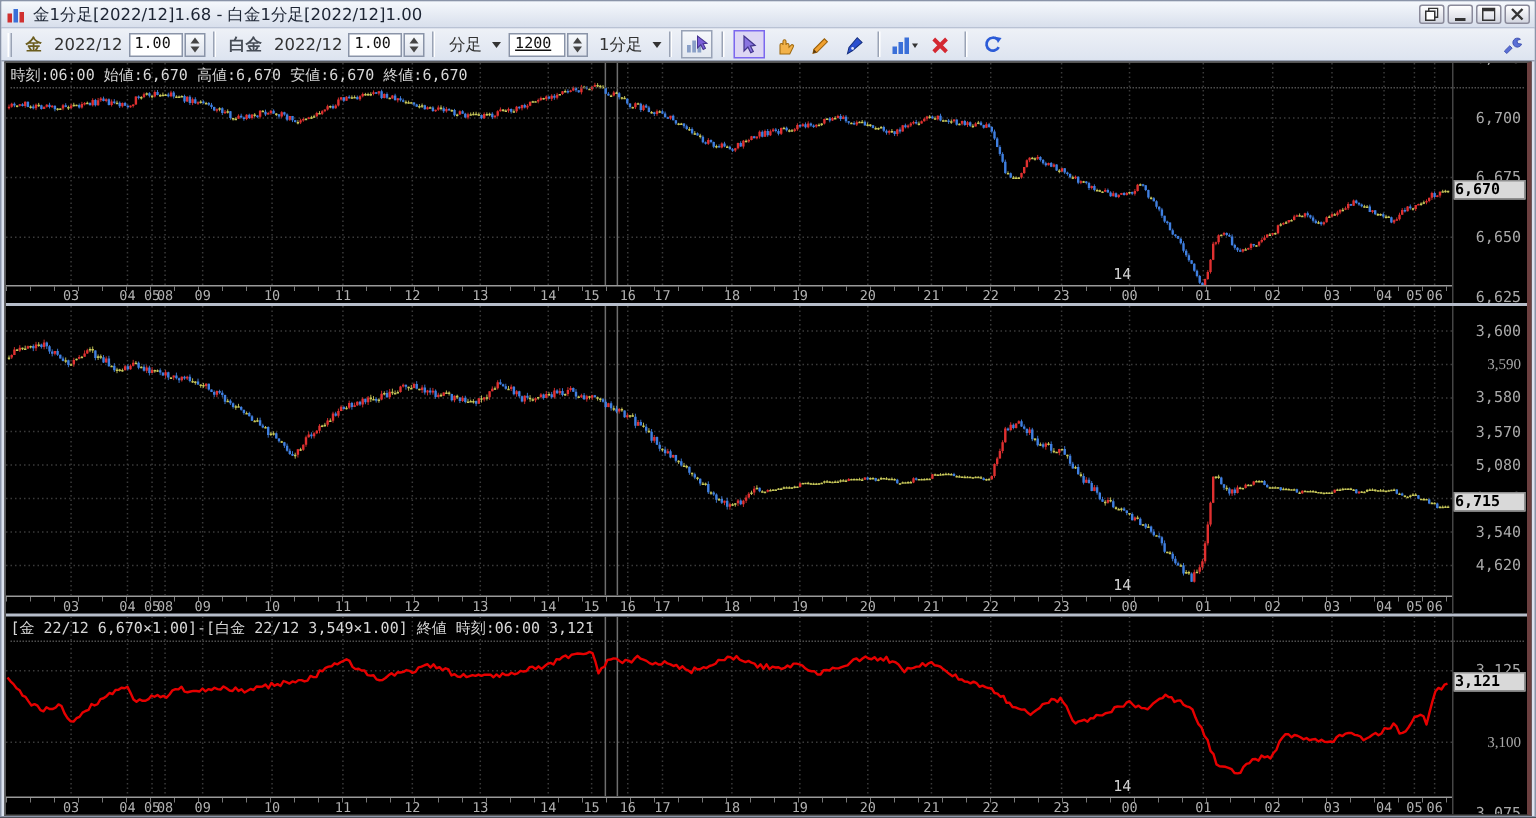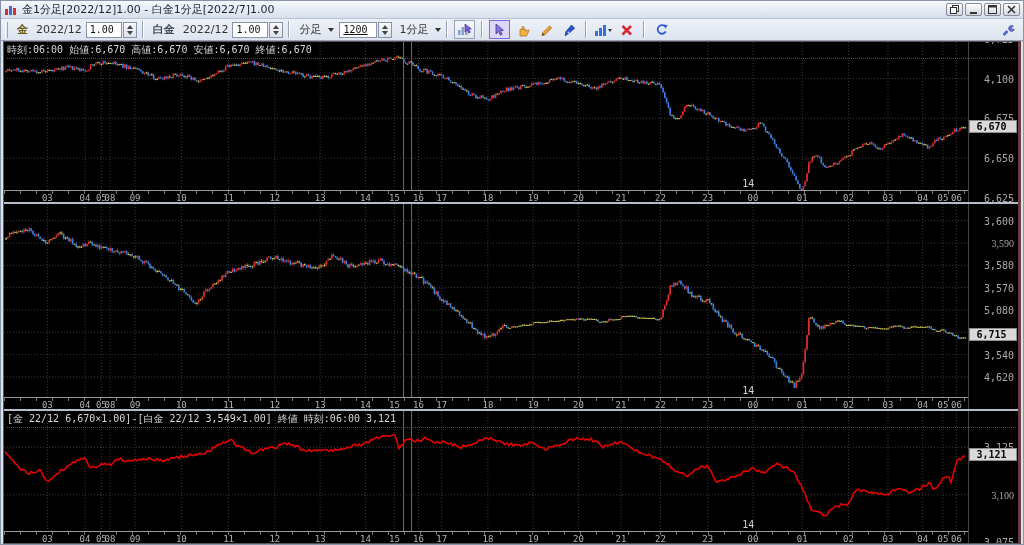--- a/index.html
+++ b/index.html
@@ -62,39 +62,39 @@
            border-top:1px solid #9a9a9a; overflow:visible; z-index:1;
            background-image:repeating-linear-gradient(90deg,#777 0 1px,transparent 1px 16px);
            background-size:100% 3px; background-repeat:no-repeat; }
   .p1 .xaxis { top:148px; } .p2 .xaxis { top:193px; } .p3 .xaxis { top:120px; }
   .info { position:absolute; top:1px; left:3px; right:2px; z-index:5;
           color:#d6d6d6; font:10px "DejaVu Sans Mono",monospace;
           white-space:nowrap; border-bottom:1px dotted #4e4e4e; padding-bottom:1px; }
   .axis-label { position:absolute; right:4px; color:#a9a9a9; z-index:3; white-space:nowrap; }
   .pricebox { position:absolute; left:0; right:1px; height:13px; z-index:4;
               background:#d9d9d9; border:1px solid #8e8e8e; color:#000;
-              font-weight:bold; text-align:center; padding-right:3px; line-height:11px; }
+              font-weight:bold; text-align:left; padding-right:3px; line-height:11px; }
   .x-tick-label { position:absolute; top:2px; transform:translateX(-50%);
                   color:#b2b2b2; font:9px "DejaVu Sans Mono",monospace; }
   .daymark { position:absolute; bottom:1px; transform:translateX(-50%);
              color:#d0d0d0; font:10px "DejaVu Sans Mono",monospace; z-index:3; }
   svg.chart-svg { position:absolute; top:0; left:0; }
 </style>
 </head>
 <body>
 
 <div class="window">
 
   <div class="titlebar">
     <svg width="14" height="12">
       <rect x="1" y="5" width="3" height="6" fill="#d03030"></rect>
       <rect x="5" y="2" width="3" height="9" fill="#3a6fd8"></rect>
       <rect x="9" y="4" width="3" height="7" fill="#d03030"></rect>
     </svg>
-    <div class="title-text">金1分足[2022/12]1.00 - 白金1分足[2022/7]1.00</div>
+    <div class="title-text">金1分足[2022/12]1.68 - 白金1分足[2022/12]1.00</div>
     <div class="winbtn">
       <svg width="9" height="9">
           <rect x="2.5" y="0.5" width="6" height="6" fill="none" stroke="#333"></rect>
           <rect x="0.5" y="2.5" width="6" height="6" fill="#fff" stroke="#333"></rect>
         </svg>
     </div>
     <div class="winbtn">
       <svg width="8" height="8">
           <rect x="0" y="6" width="7" height="2" fill="#333"></rect>
         </svg>
@@ -270,21 +270,21 @@
           <div class="x-tick-label" style="left: 77.7%;">00</div>
           <div class="x-tick-label" style="left: 82.8%;">01</div>
           <div class="x-tick-label" style="left: 87.6%;">02</div>
           <div class="x-tick-label" style="left: 91.7%;">03</div>
           <div class="x-tick-label" style="left: 95.3%;">04</div>
           <div class="x-tick-label" style="left: 97.4%;">05</div>
           <div class="x-tick-label" style="left: 98.8%;">06</div>
         </div>
       <div class="axis-col">
           <div class="axis-label" style="top: -8.1828px;">6,725</div>
-          <div class="axis-label" style="top: 31.6022px;">4,100</div>
+          <div class="axis-label" style="top: 31.6022px;">6,700</div>
           <div class="axis-label" style="top: 71.3871px;">6,675</div>
           <div class="axis-label" style="top: 111.172px;">6,650</div>
           <div class="axis-label" style="top: 150.957px;">6,625</div>
           <div class="pricebox" style="top: 77.8441px;">6,670</div>
         </div>
     </div>
 
     <div class="panel panel-sep p2">
       <div class="plot">
           <svg width="964" height="193" class="chart-svg">

